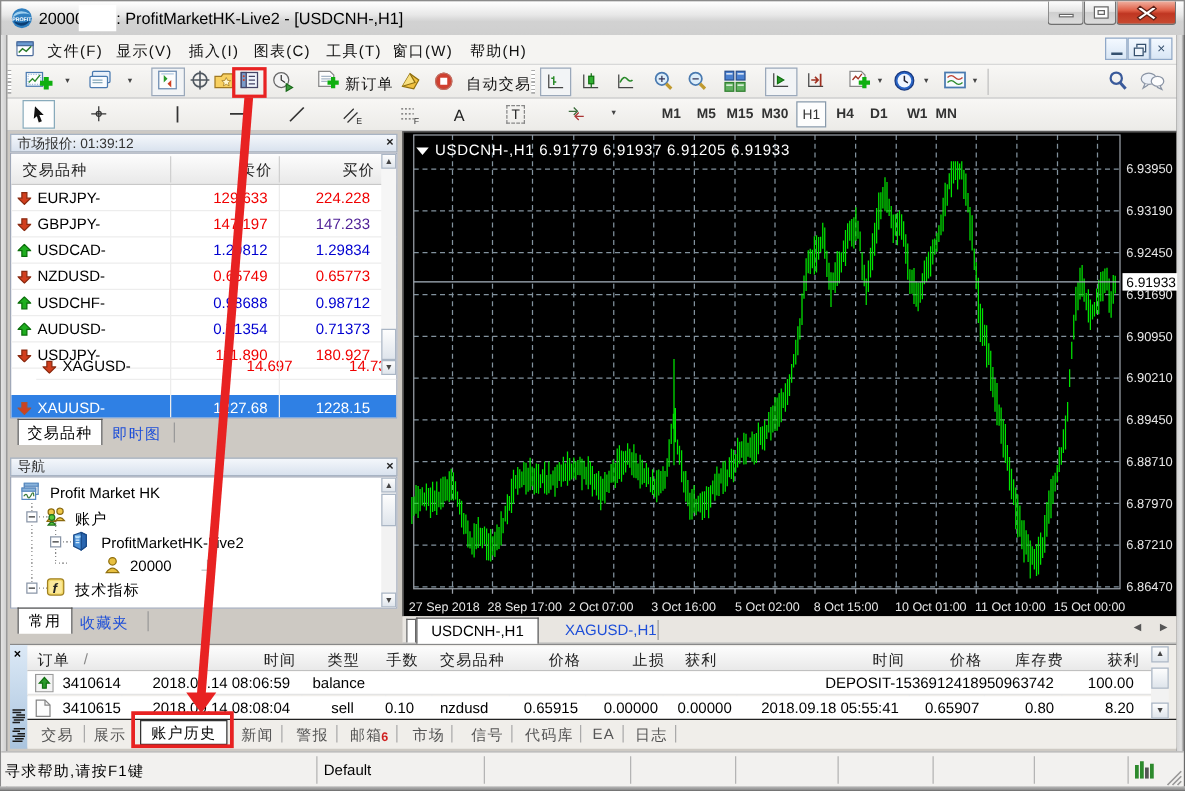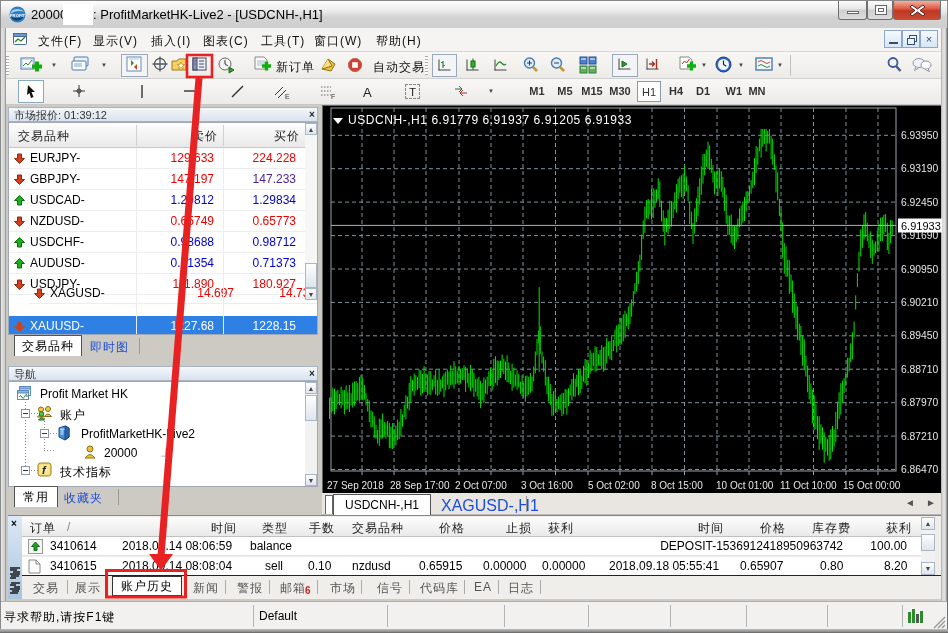--- a/index.html
+++ b/index.html
@@ -489,21 +489,21 @@
   <rect x="575" y="112.5" width="44" height="14" fill="#fff"></rect>
   <text x="578" y="123.5" fill="#000" font-size="11">6.91933</text>
 </svg>
 </div>
 
 <div class="abs" style="left:941px;top:105px;width:0px;height:388px;"></div>
 
 <div class="abs" style="left:322px;top:493px;width:619px;height:22px;background:#e9e6e1;border-bottom:1px solid #b8b8b8">
   <div class="abs" style="left:3px;top:2px;width:8px;height:19px;background:#fff;border:1px solid #666;border-bottom:none"></div>
   <div class="tabsel" style="left:11px;top:1px;width:98px;height:21px;line-height:20px;font-size:12px">USDCNH-,H1</div>
-  <div class="tabstrip" style="left:119px;top:4px;font-size:16px">XAGUSD-,H1</div>
+  <div class="tabstrip" style="left:130px;top:4px;font-size:12px">XAGUSD-,H1</div>
   <div class="abs" style="left:204px;top:3px;width:1px;height:16px;background:#999"></div>
   <span class="abs" style="left:583px;top:4px;color:#555;font-size:10px">◄</span>
   <span class="abs" style="left:604px;top:4px;color:#555;font-size:10px">►</span>
 </div>
 
 <div class="abs" style="left:8px;top:515px;width:933px;height:83px;background:#f0eeea;border-top:1px solid #888">
 
   <div class="abs" style="left:0;top:0;width:14px;height:83px;background:linear-gradient(#dce9f6,#aac4de)"></div>
   <div class="x" style="left:3px;top:3px;color:#000">×</div>
   <svg class="abs" style="left:1px;top:50px" width="12" height="30" viewBox="0 0 12 30">

